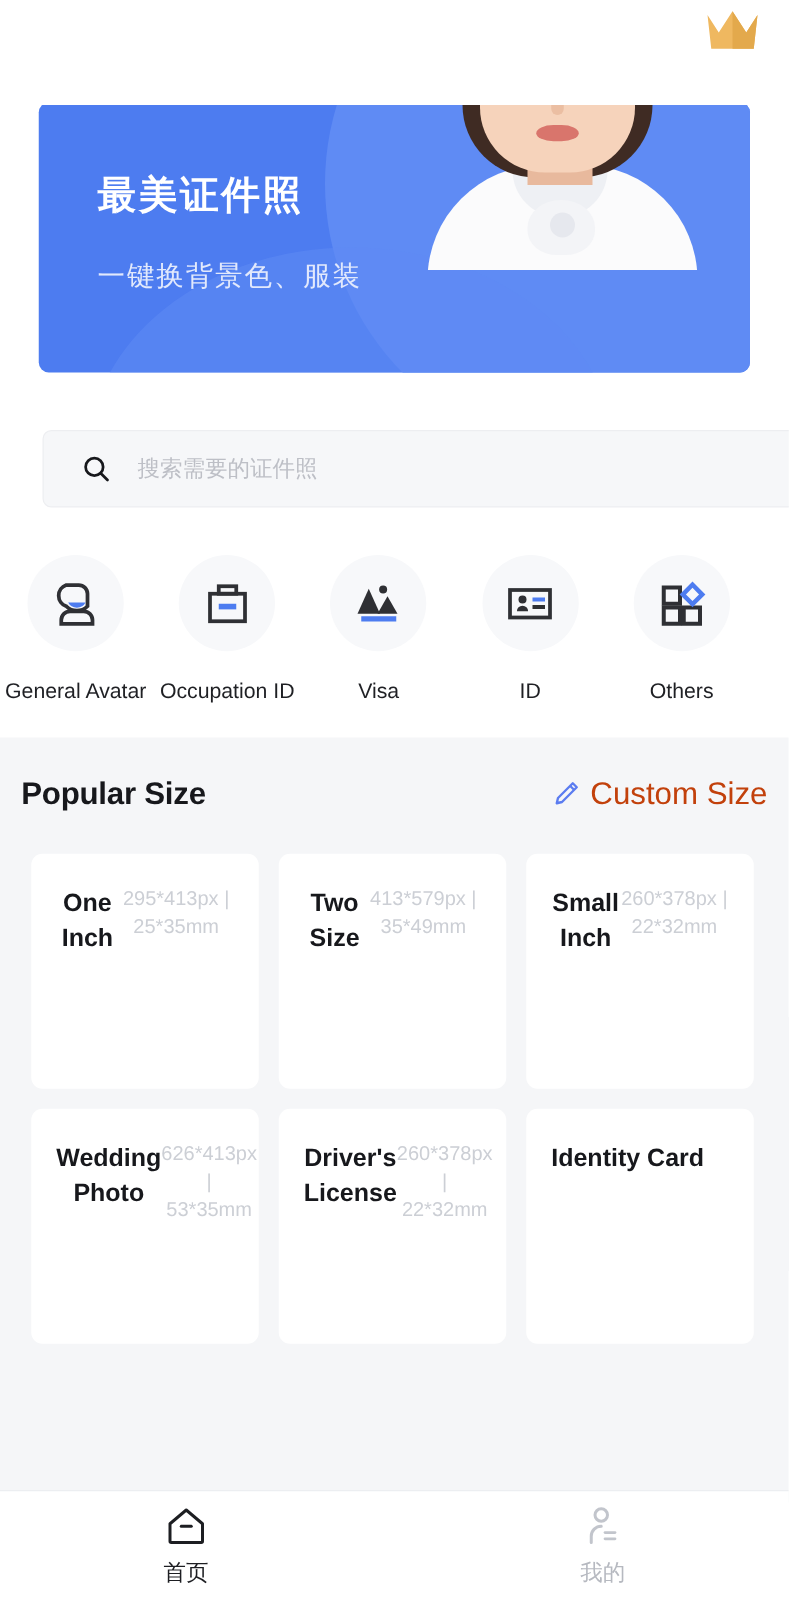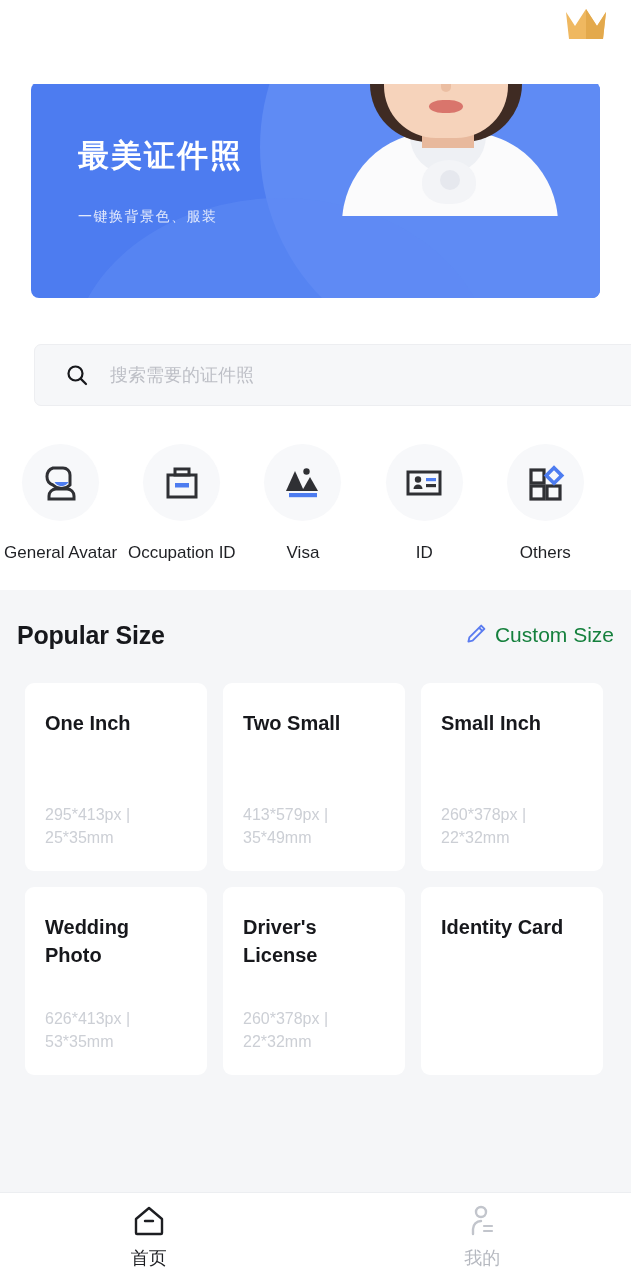--- a/index.html
+++ b/index.html
@@ -39,21 +39,21 @@
     width: 420px; height: 330px; border-radius: 50%;
     background: #5f8bf4; opacity: .55;
   }
   .hero-title {
     position: absolute; left: 47px; top: 58px;
     font-size: 31px; font-weight: 700; color: #ffffff;
     letter-spacing: 2px; line-height: 1;
   }
   .hero-sub {
     position: absolute; left: 47px; top: 128px;
-    font-size: 14px; color: #e2e9fc; letter-spacing: 1.5px; line-height: 1; font-family: Liberation Serif, serif;
+    font-size: 22px; color: #e2e9fc; letter-spacing: 1.5px; line-height: 1; font-family: Liberation Serif, serif;
   }
 
   
   .model {
     position: absolute; left: 318px; top: -36px;
     width: 262px; height: 252px; z-index: 4;
     overflow: hidden;
   }
   .m-hair-back { position:absolute; left:52px; top:10px; width:152px; height:168px;
     background:#3f2b23; border-radius: 76px 76px 58px 58px; }
@@ -115,32 +115,32 @@
   .section {
     position: absolute; left: 0; top: 590px; width: 631px; height: 612px;
     background: #f5f6f8;
   }
   .sec-head {
     position: absolute; left: 0; top: 28px; width: 631px; height: 34px;
     display: flex; align-items: center; justify-content: space-between;
     padding: 0 17px 0 17px;
   }
   .sec-title { font-size: 25px; font-weight: 700; color: #17181c; letter-spacing: -0.2px; }
-  .custom { display: flex; align-items: flex-start; gap: 8px; color: #15803d; font-size: 21px; }
+  .custom { display: flex; align-items: center; gap: 8px; color: #c2410c; font-size: 25px; }
 
   .grid {
     position: absolute; left: 25px; top: 93px;
     width: 584px;
     display: flex; flex-wrap: wrap; gap: 16px 16px;
   }
   .card {
     width: 182px; height: 188px;
     background: #ffffff; border-radius: 9px;
     padding: 26px 20px 22px 20px;
-    display: flex; flex-direction: column; justify-content: space-between;
+    display: flex; flex-direction: row; justify-content: space-between; text-align: center;
   }
   .card-title { font-size: 20px; font-weight: 700; color: #17181c; line-height: 1.4; }
   .card-spec { font-size: 16px; color: #cccfd5; line-height: 1.4; }
 
   
   .tabbar {
     position: absolute; left: 0; bottom: 0; width: 631px; height: 88px;
     background: #ffffff; border-top: 1px solid #eceef1;
     display: flex; z-index: 8; gap: 36px;
   }
@@ -270,21 +270,21 @@
         <span>Custom Size</span>
       </div>
     </div>
 
     <div class="grid">
       <div class="card">
         <div class="card-title">One Inch</div>
         <div class="card-spec">295*413px | 25*35mm</div>
       </div>
       <div class="card">
-        <div class="card-title">Two Small</div>
+        <div class="card-title">Two Size</div>
         <div class="card-spec">413*579px | 35*49mm</div>
       </div>
       <div class="card">
         <div class="card-title">Small Inch</div>
         <div class="card-spec">260*378px | 22*32mm</div>
       </div>
       <div class="card">
         <div class="card-title">Wedding Photo</div>
         <div class="card-spec">626*413px | 53*35mm</div>
       </div>

